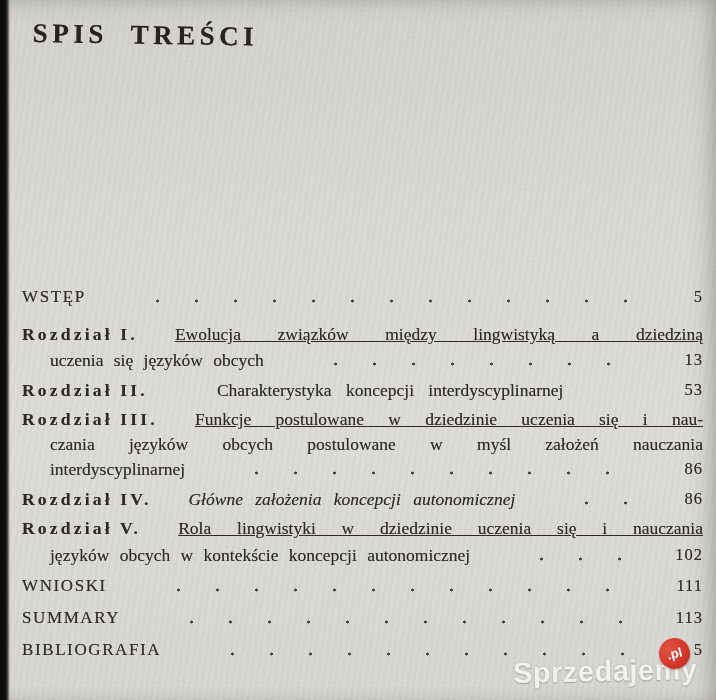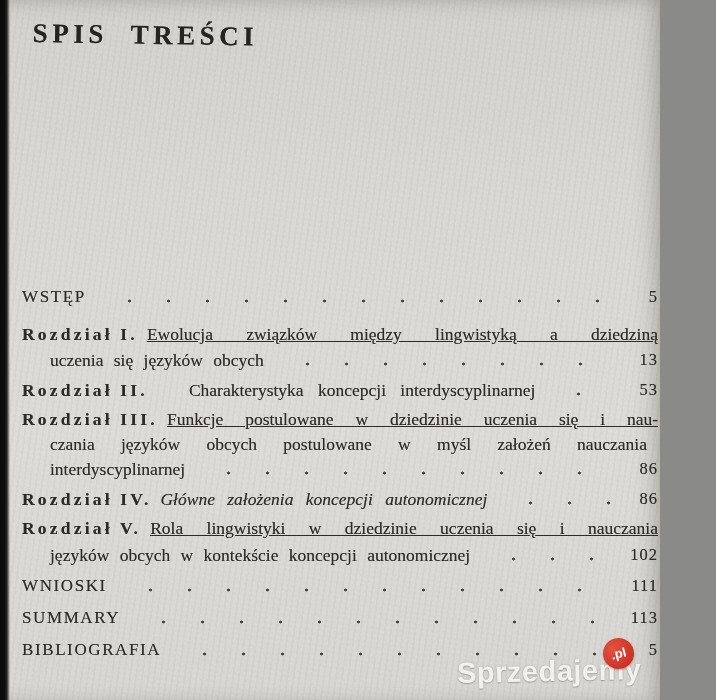--- a/index.html
+++ b/index.html
@@ -1,19 +1,19 @@
 <!DOCTYPE html>
 <html lang="pl"><head>
 <meta charset="utf-8">
 <title>Spis treści — scan</title>
 <style>
   html,body{margin:0;padding:0;background:#8a8a88;}
   .page{
     position:relative;
-    width:660px;height:700px;
+    width:716px;height:700px;
     margin:0;
     overflow:hidden;
     font-family:"Liberation Serif","DejaVu Serif",serif;
     color:#2e2b27;
     background:
       repeating-linear-gradient(8deg, rgba(255,255,255,.045) 0 2px, rgba(255,255,255,0) 2px 5px),
       repeating-linear-gradient(98deg, rgba(88,86,82,.045) 0 2px, rgba(88,86,82,0) 2px 6px),
       linear-gradient(180deg,#d2d1cd 0%,#d8d7d3 28%,#dcdbd7 62%,#d6d5d1 100%);
   }
   .page::after{ 
@@ -29,24 +29,25 @@
   }
   .doc-title{
     position:absolute;left:33px;top:18px;z-index:2;
     font-size:27px;font-weight:600;letter-spacing:4.5px;word-spacing:12px;
     color:#262320;
     transform:rotate(0.9deg);transform-origin:left top;
     text-shadow:0 0 .6px rgba(38,35,32,.55);
   }
   .toc{position:absolute;inset:0;z-index:2;font-size:17.5px;}
   .row{
-    position:absolute;left:22px;right:2px;
+    position:absolute;left:22px;right:13px;
     display:flex;align-items:center;
     line-height:22px;white-space:nowrap;
     text-shadow:0 0 .5px rgba(46,43,39,.5);
+    gap:28px;
   }
   .row.indent{left:50px;}
   .caps{letter-spacing:1.6px;font-size:17px;}
   .chapter{letter-spacing:3.2px;padding-right:9px;flex:0 0 auto;font-weight:bold;}
   .jrest{flex:1 1 auto;text-align:justify;text-align-last:justify;white-space:normal;text-decoration:underline;}
   .jfull{
     position:absolute;left:50px;right:13px;line-height:22px;
     text-align:justify;text-align-last:justify;white-space:normal;
     text-shadow:0 0 .5px rgba(46,43,39,.5);
   }

